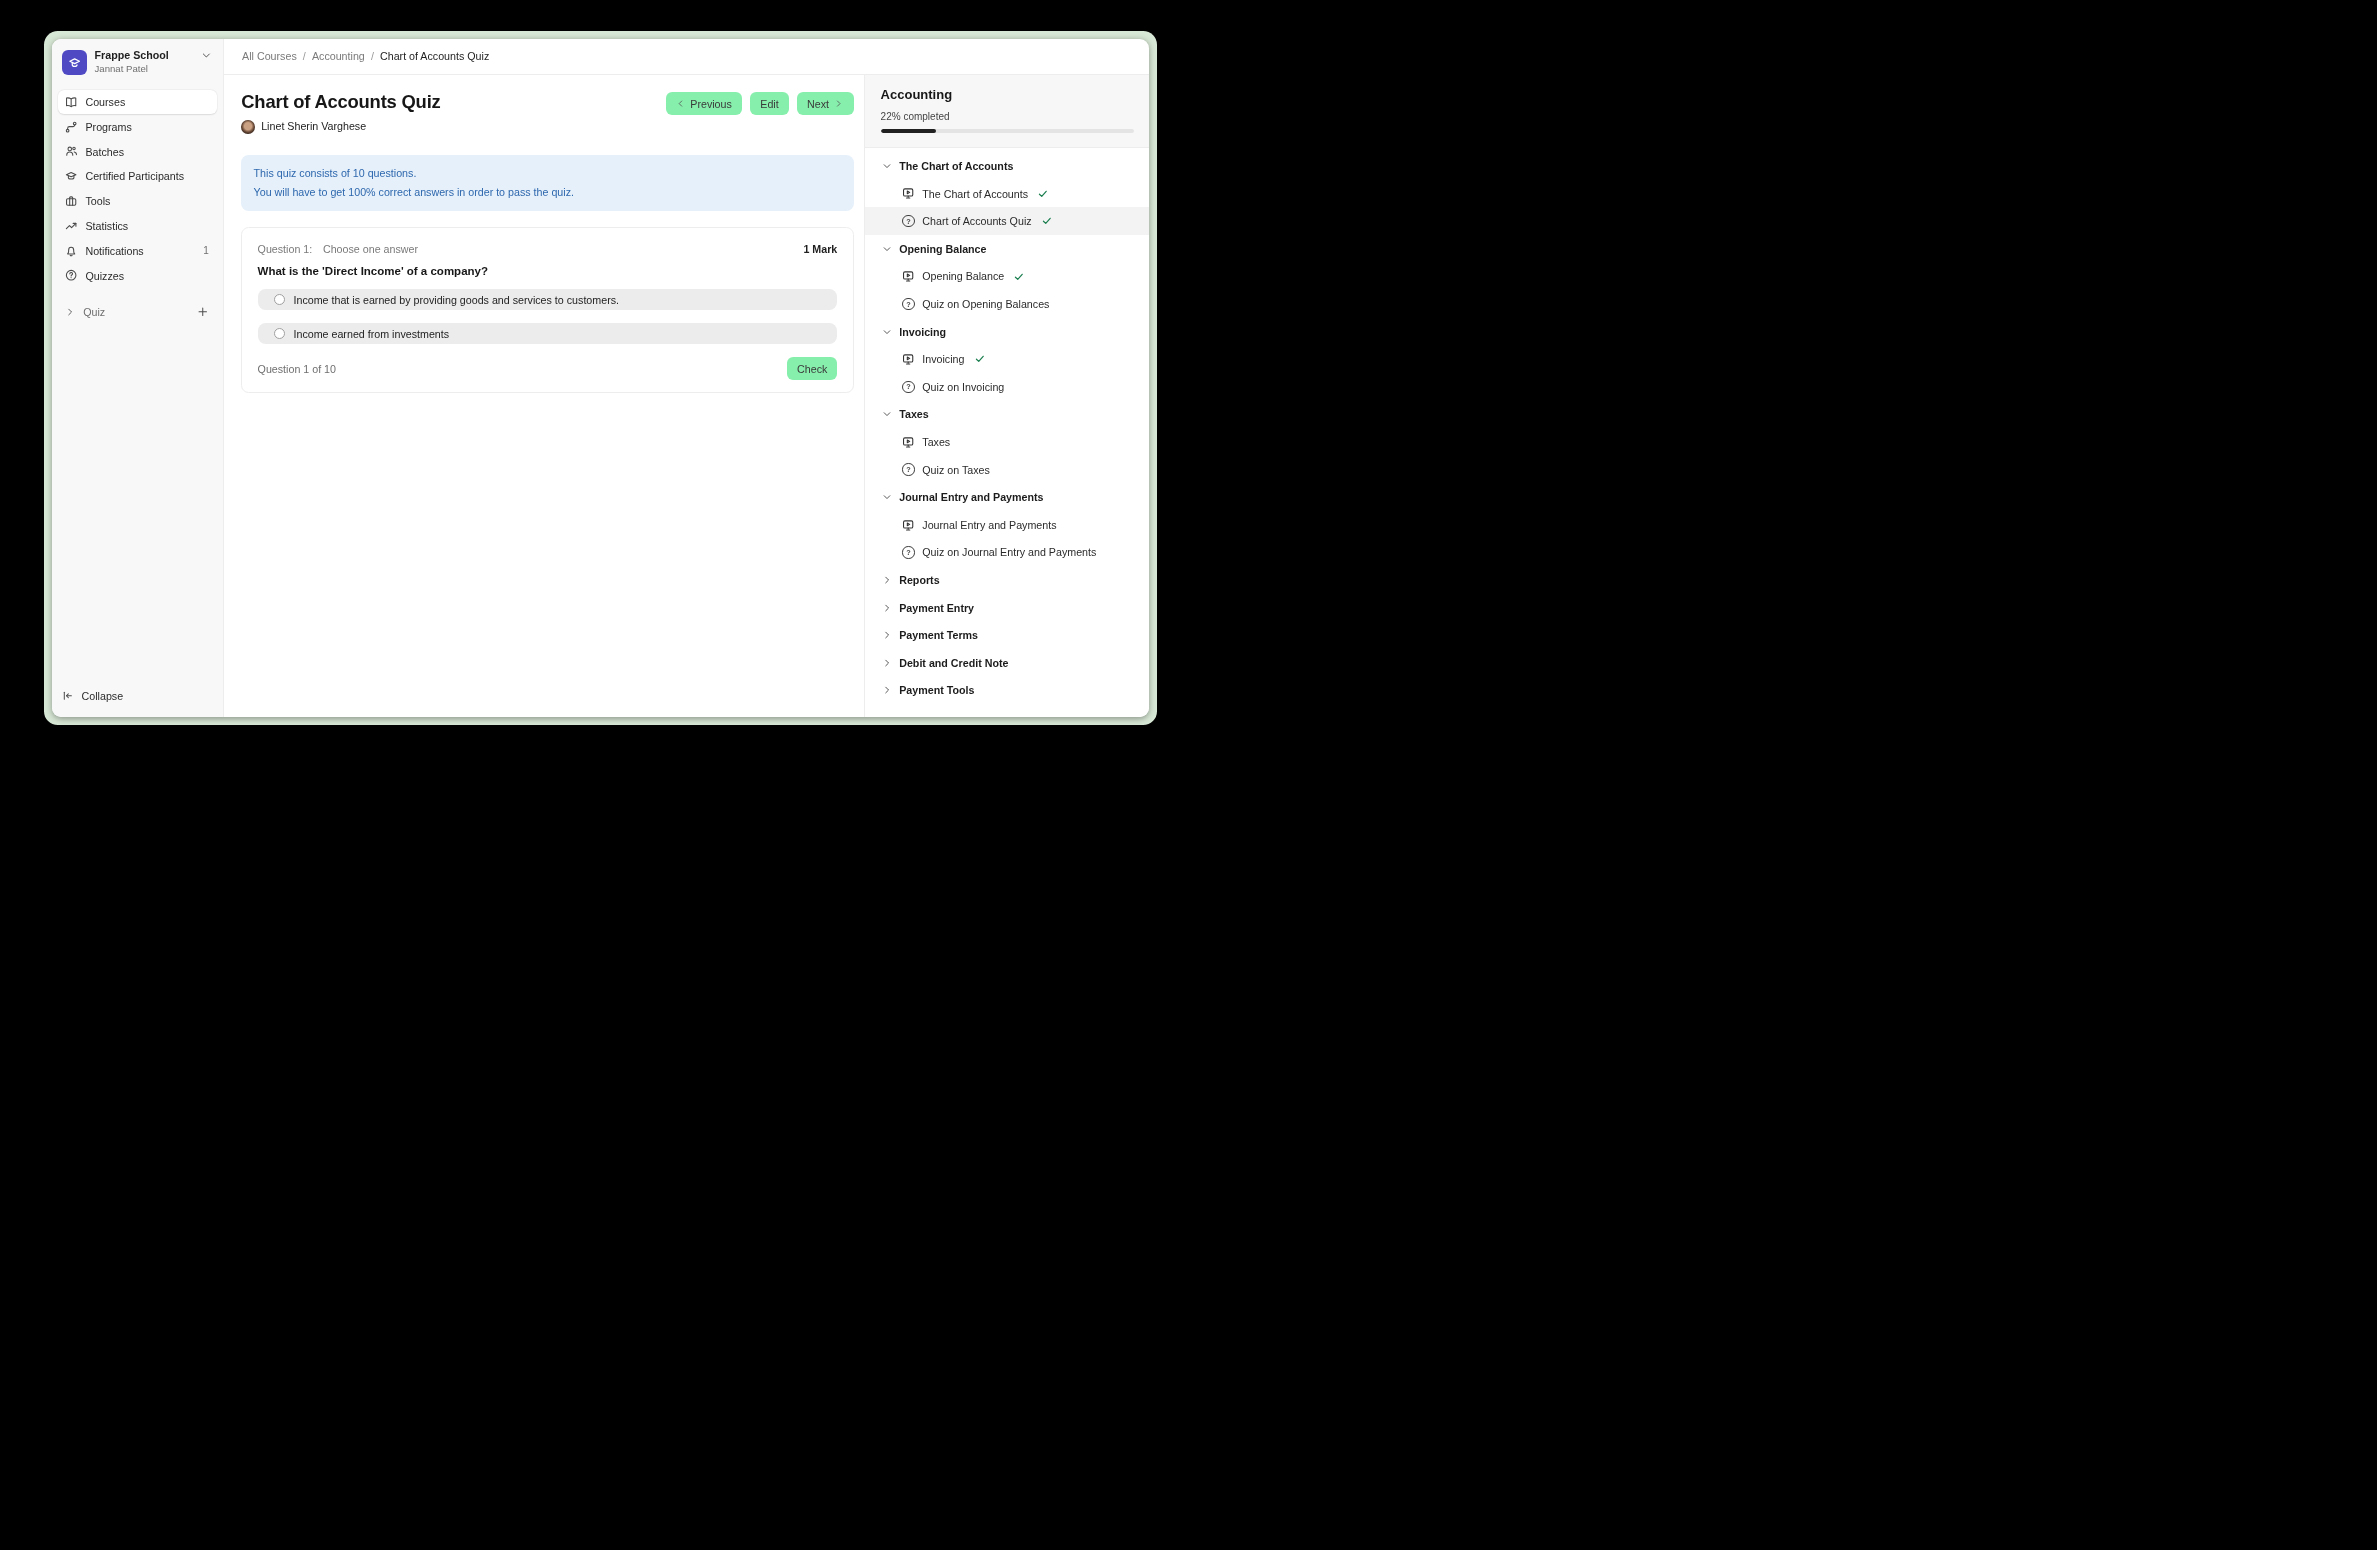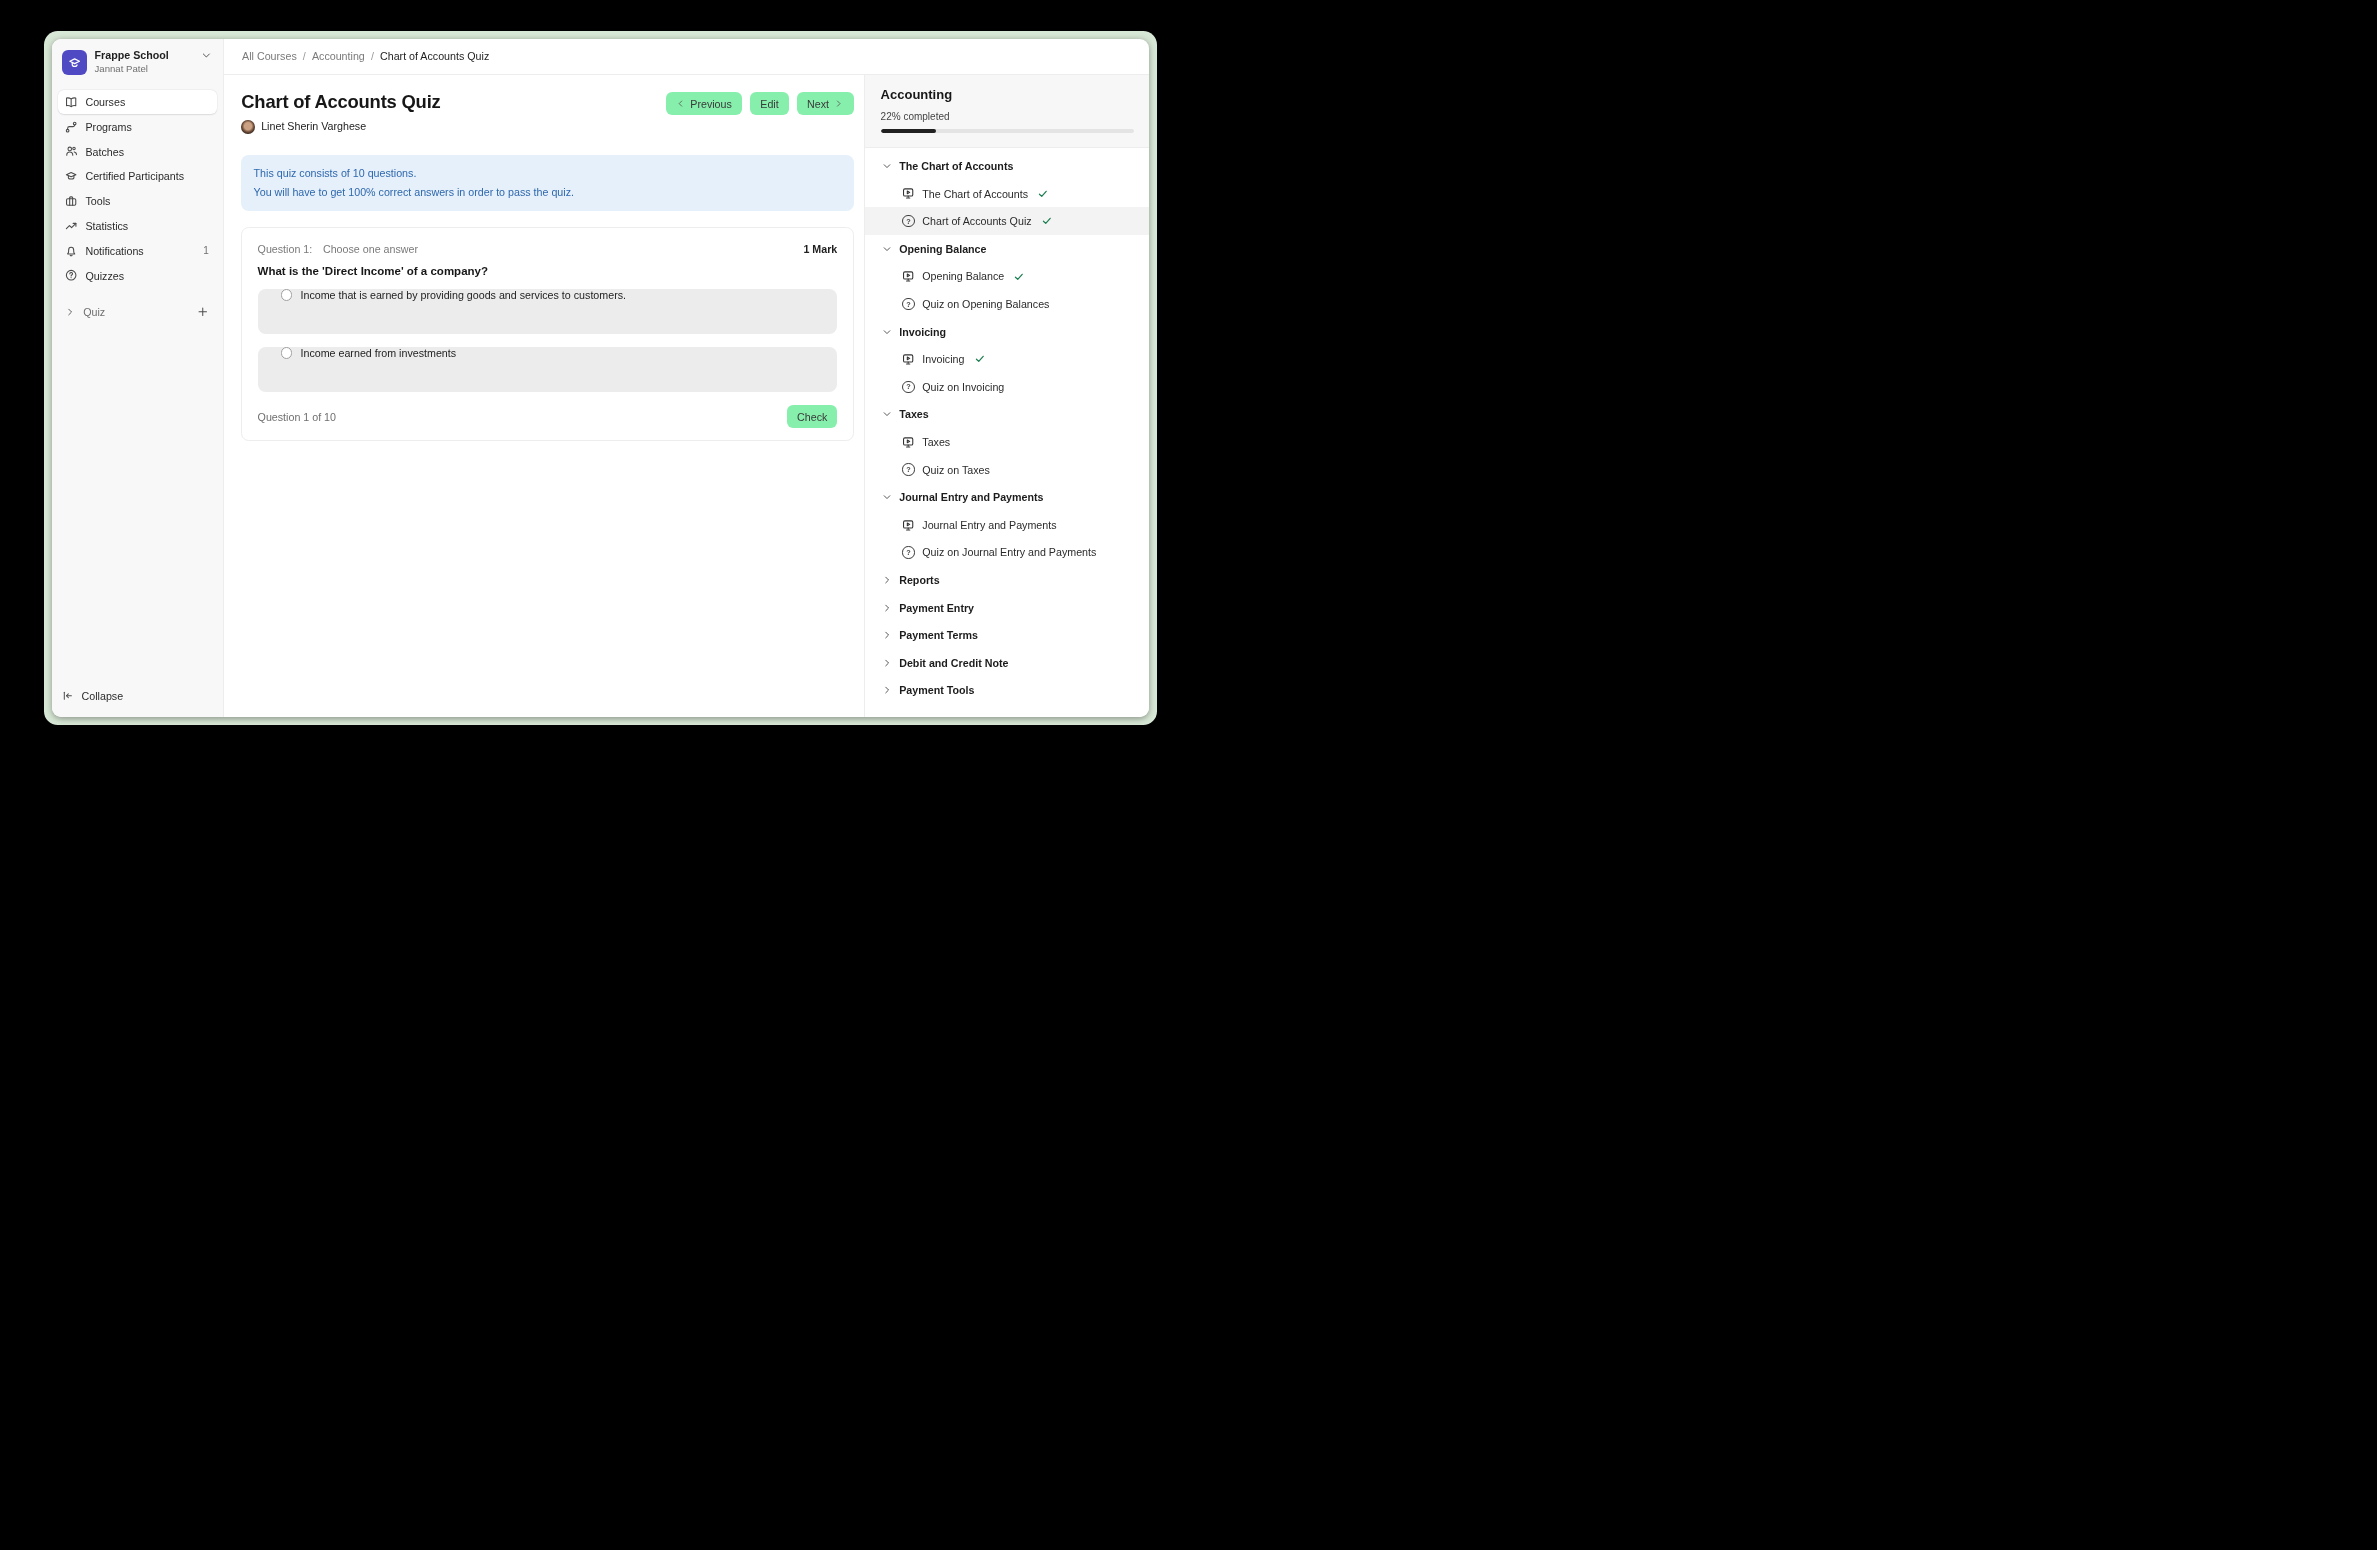--- a/index.html
+++ b/index.html
@@ -93,22 +93,22 @@
     padding: 9.2px 12.3px; font-size: 10.7px; line-height: 19px; color: var(--notice-text, #2e68ae);
   }
 
   .quiz-card { margin-top: 16px; border: 0.8px solid #ededed; border-radius: 7.7px; padding: 14.6px 15.3px 11.5px 15.3px; background: #fff; }
   .q-head { display: flex; align-items: center; font-size: 10.7px; color: #7a7a7a; }
   .q-instruction { margin-left: 10.7px; }
   .q-marks { margin-left: auto; color: #1f1f1f; font-weight: 600; }
   .q-text { margin-top: 10px; font-size: 11.5px; font-weight: 600; color: #171717; }
   .options { margin-top: 12.3px; display: flex; flex-direction: column; gap: 13px; }
   .option {
-    height: 45px; background: #ececec; border-radius: 7.7px; display: flex; align-items: flex-start;
-    gap: 8.4px; padding: 0 23px; font-size: 10.7px; color: #232323; cursor: pointer;
+    height: 21px; background: #ececec; border-radius: 7.7px; display: flex; align-items: center;
+    gap: 8.4px; padding: 0 16px; font-size: 10.7px; color: #232323; cursor: pointer;
   }
   .radio {
     width: 11.5px; height: 11.5px; border-radius: 50%; background: #fff;
     border: 1.1px solid #a0a0a0; flex: none;
   }
   .q-foot { margin-top: 13px; display: flex; align-items: center; }
   .q-progress { font-size: 10.7px; color: #6f6f6f; }
   .check-btn { margin-left: auto; }
 
   

